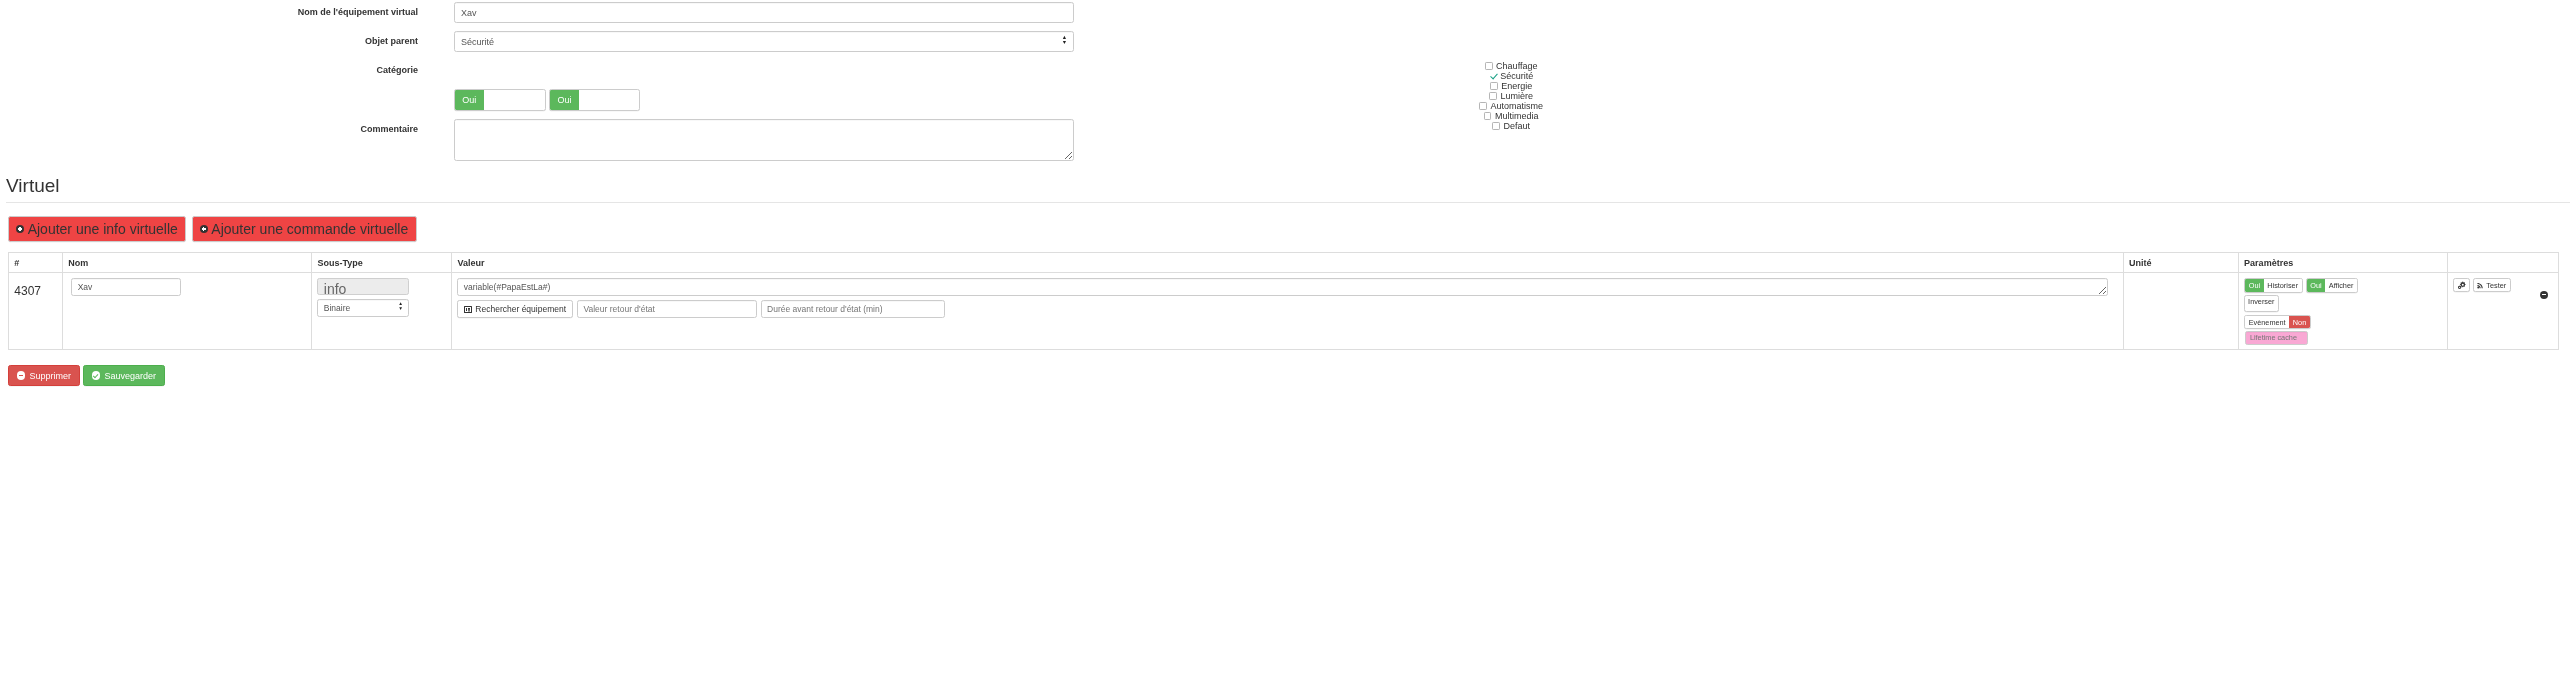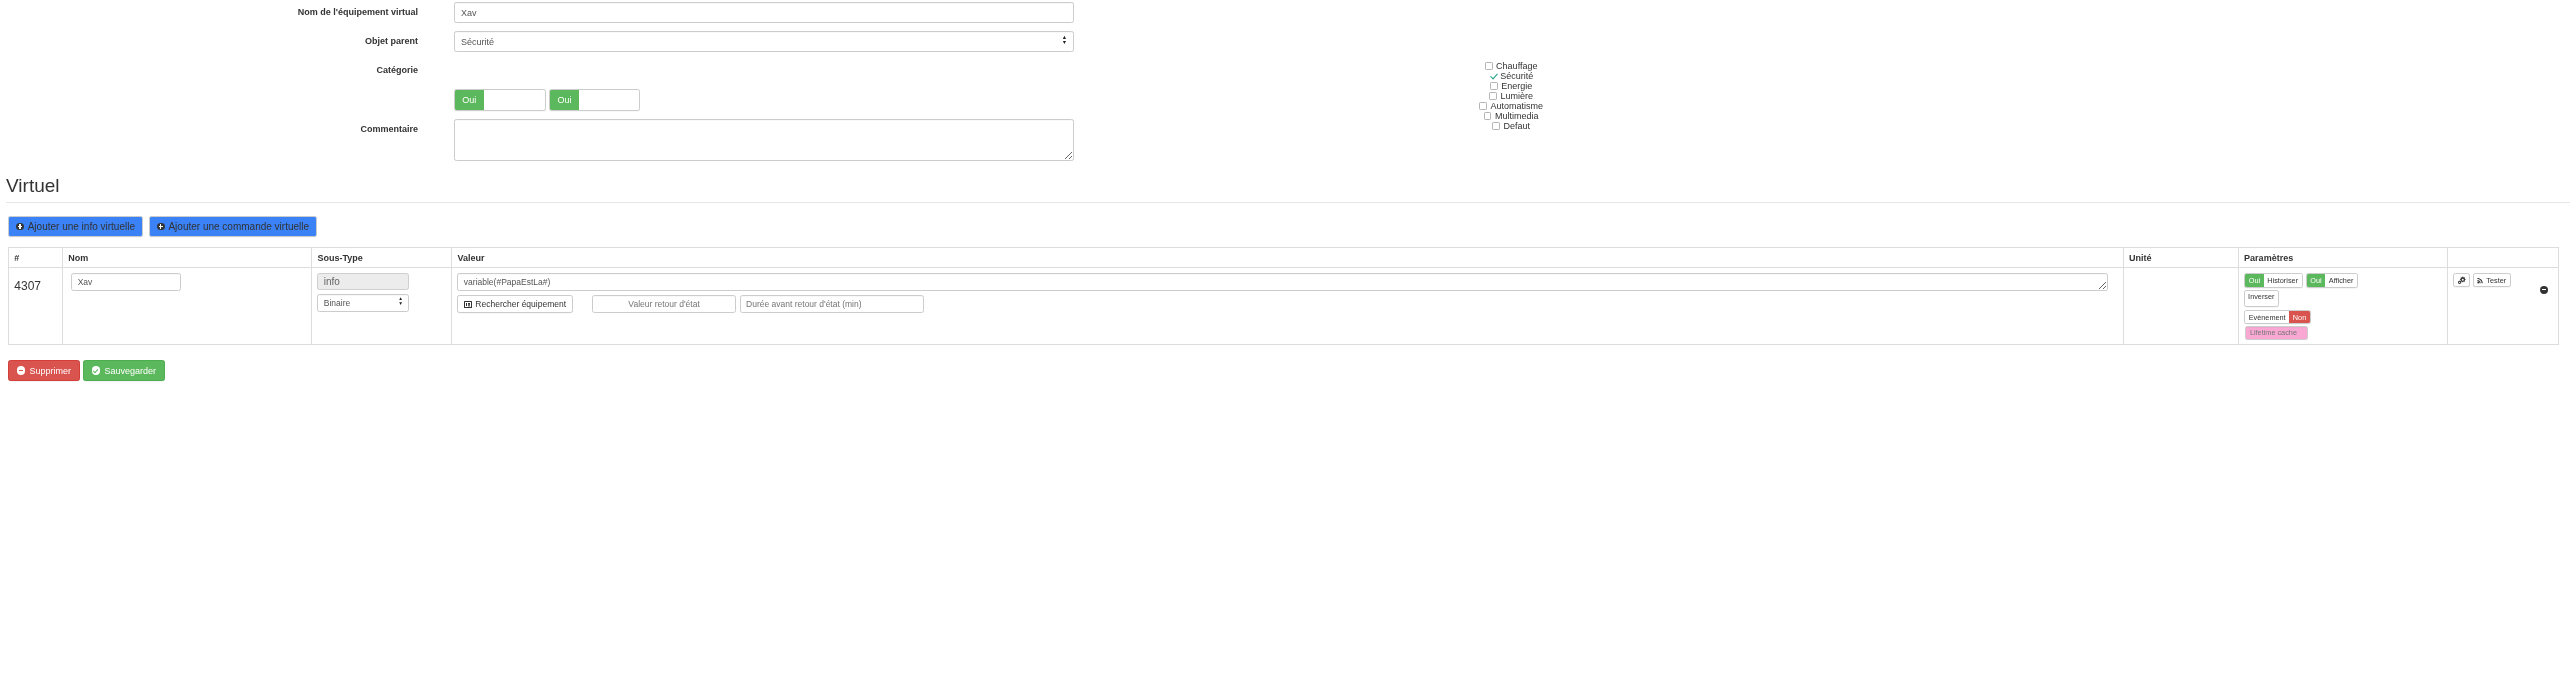--- a/index.html
+++ b/index.html
@@ -179,24 +179,24 @@
   }
   .hr {
     border: 0;
     border-top: 0.6px solid #e5e5e5;
     margin: 4.8px 6px 0 6px;
   }
 
   
   .btn-bar { margin: 12.7px 0 0 7.9px; display: flex; }
   .btn-default {
-    background: #3b82f6;
-    border: 0.6px solid #cccccc;
-    border-radius: 2.4px;
-    font-size: 10px;
+    background: #ef4444;
+    border: 0.6px solid #cccccc;
+    border-radius: 2.4px;
+    font-size: 14px;
     color: #333;
     padding: 4.2px 7.3px;
     font-family: "Liberation Sans", sans-serif;
     box-shadow: 0 0.6px 0.6px rgba(0,0,0,.06);
     display: inline-flex;
     align-items: center;
     margin-right: 5.4px;
     white-space: nowrap;
     cursor: pointer;
   }
@@ -267,21 +267,21 @@
   .in-nom { width: 110px; margin-left: 3px; }
 
   .in-static {
     width: 92px;
     height: 16.3px;
     box-sizing: border-box;
     border: 0.6px solid #cfcfcf;
     border-radius: 2.4px;
     background: #ececec;
     color: #666;
-    font-size: 10px;
+    font-size: 14px;
     padding: 1.8px 5.4px;
     display: block;
     margin-bottom: 4.8px;
   }
   .sel-sm-wrap { position: relative; width: 92px; }
   .sel-sm {
     width: 92px;
     height: 18px;
     box-sizing: border-box;
     border: 0.6px solid #cccccc;
@@ -356,21 +356,21 @@
     background: #333;
   }
   .ic-list::after {
     content: "";
     position: absolute;
     left: 2.7px; top: 0.6px;
     width: 2.1px; height: 0.6px;
     background: #333;
     box-shadow: 0 1.2px 0 #333, 0 2.4px 0 #333;
   }
-  .in-retour { width: 144px; margin-left: 19px; text-align: center; }
+  .in-retour { width: 180px; margin-left: 4px; }
   .in-duree  { width: 184px; margin-left: 3.6px; }
 
   
   .p-line { display: flex; align-items: center; margin-bottom: 1.8px; }
   .mini-toggle {
     display: inline-flex;
     border: 0.6px solid #cccccc;
     border-radius: 2.4px;
     overflow: hidden;
     background: #fff;

